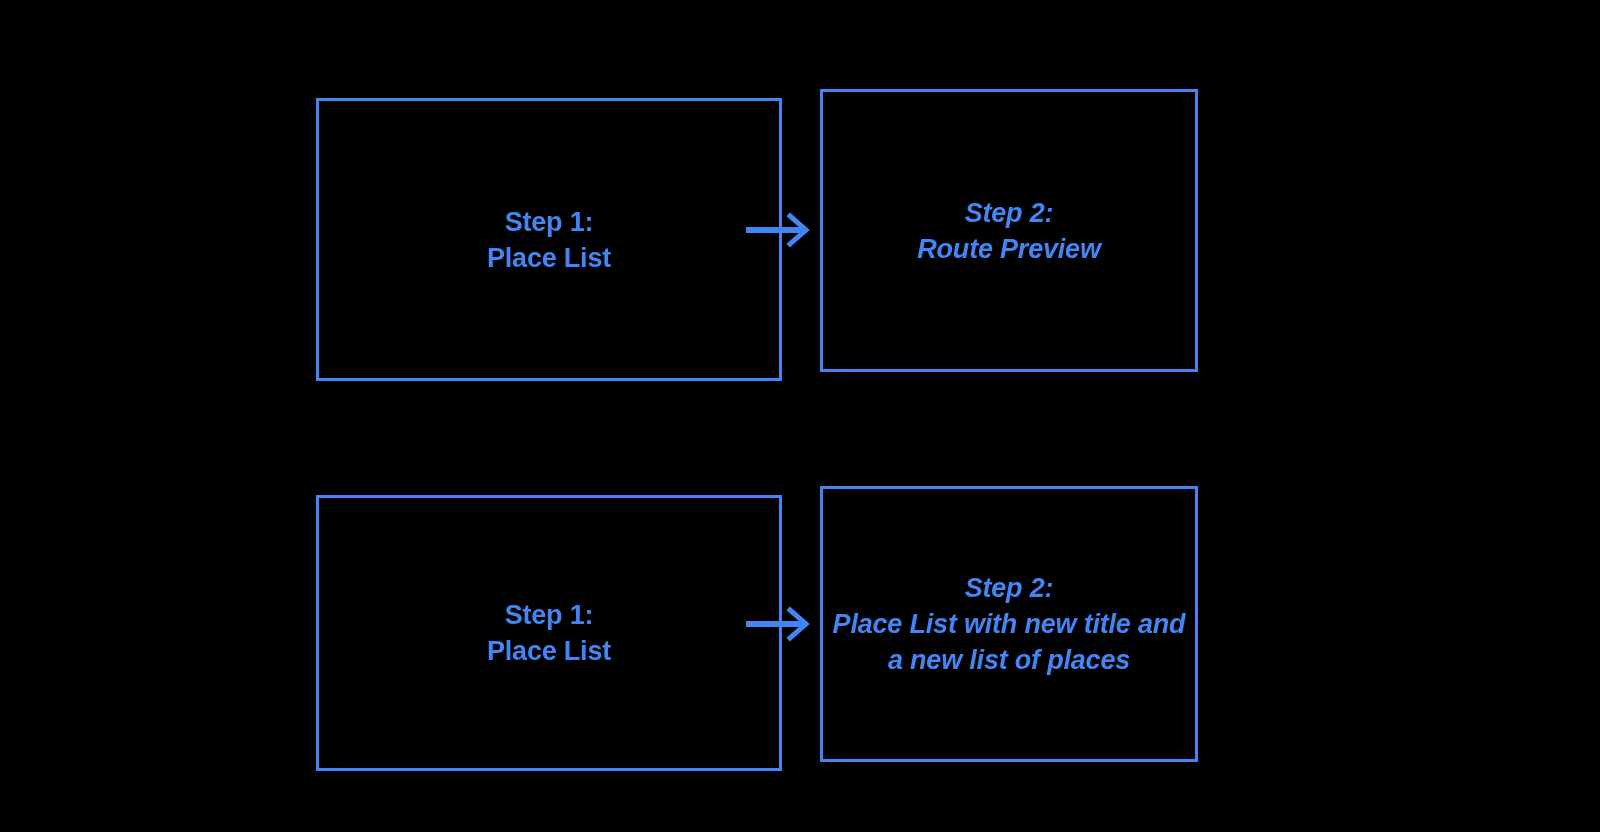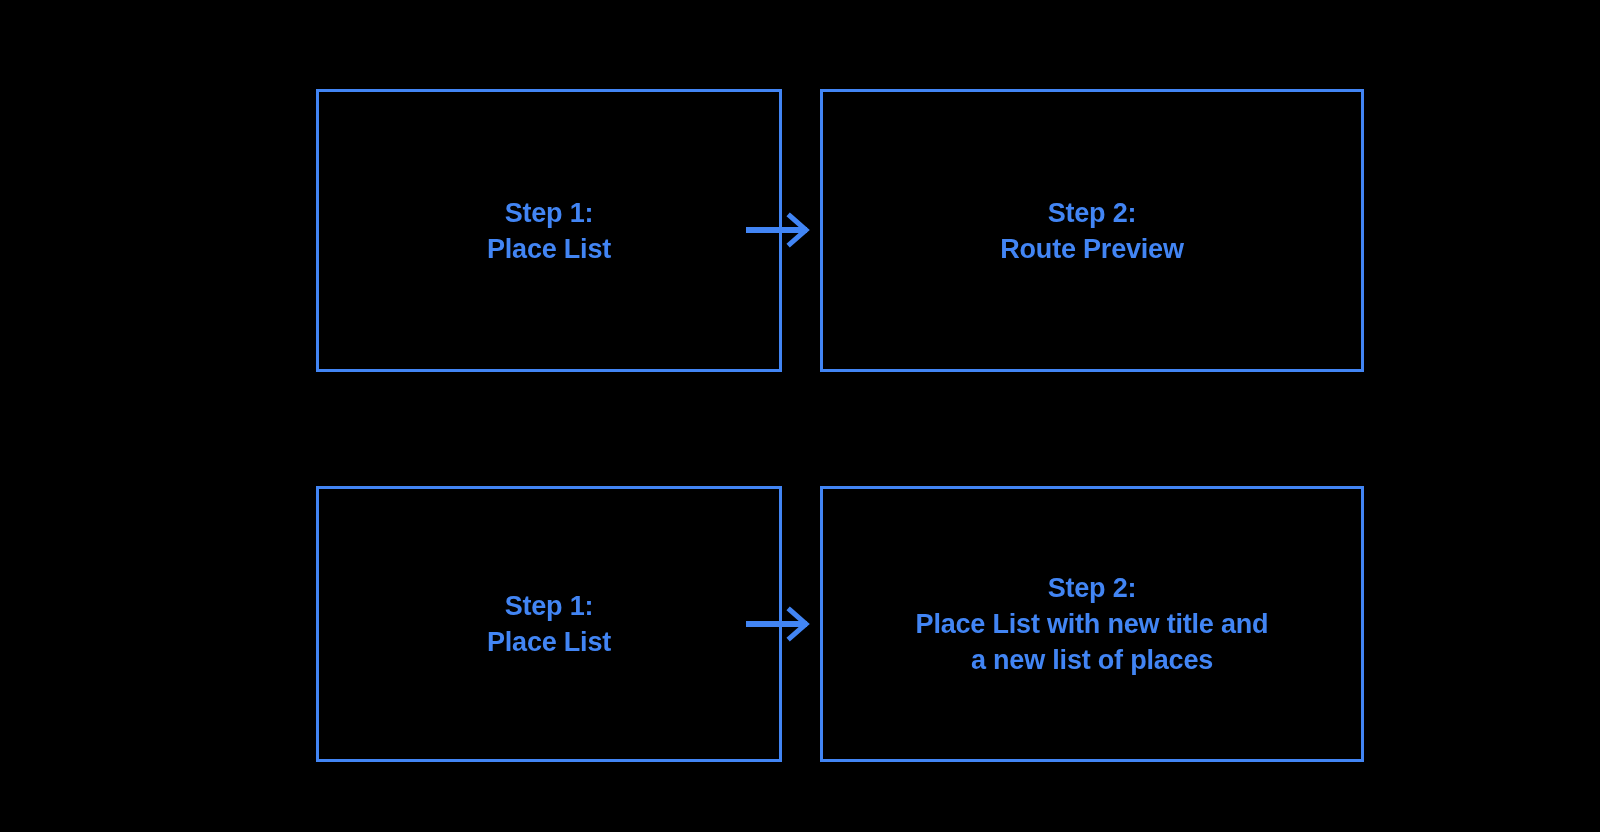--- a/index.html
+++ b/index.html
@@ -31,22 +31,22 @@
   .node-box {
     position: absolute;
     box-sizing: border-box;
     border: 3px solid #4285f4;
     background: transparent;
     display: flex;
     align-items: center;
     justify-content: center;
     text-align: center;
   }
-  .node-left  { left: 316px; width: 466px; }
-  .node-right { left: 820px; width: 544px; }
+  .node-left  { left: 316px; width: 466px; margin-top: 9px; }
+  .node-right { left: 820px; width: 378px; font-style: italic; }
   #row-0 .node-box { top: 0; height: 283px; }
   #row-1 .node-box { top: 0; height: 276px; }
 
   .node-label {
     color: #4285f4;
     font-family: "Liberation Sans", sans-serif;
     font-weight: bold;
     font-size: 27px;
     line-height: 36px;
     letter-spacing: -0.2px;

